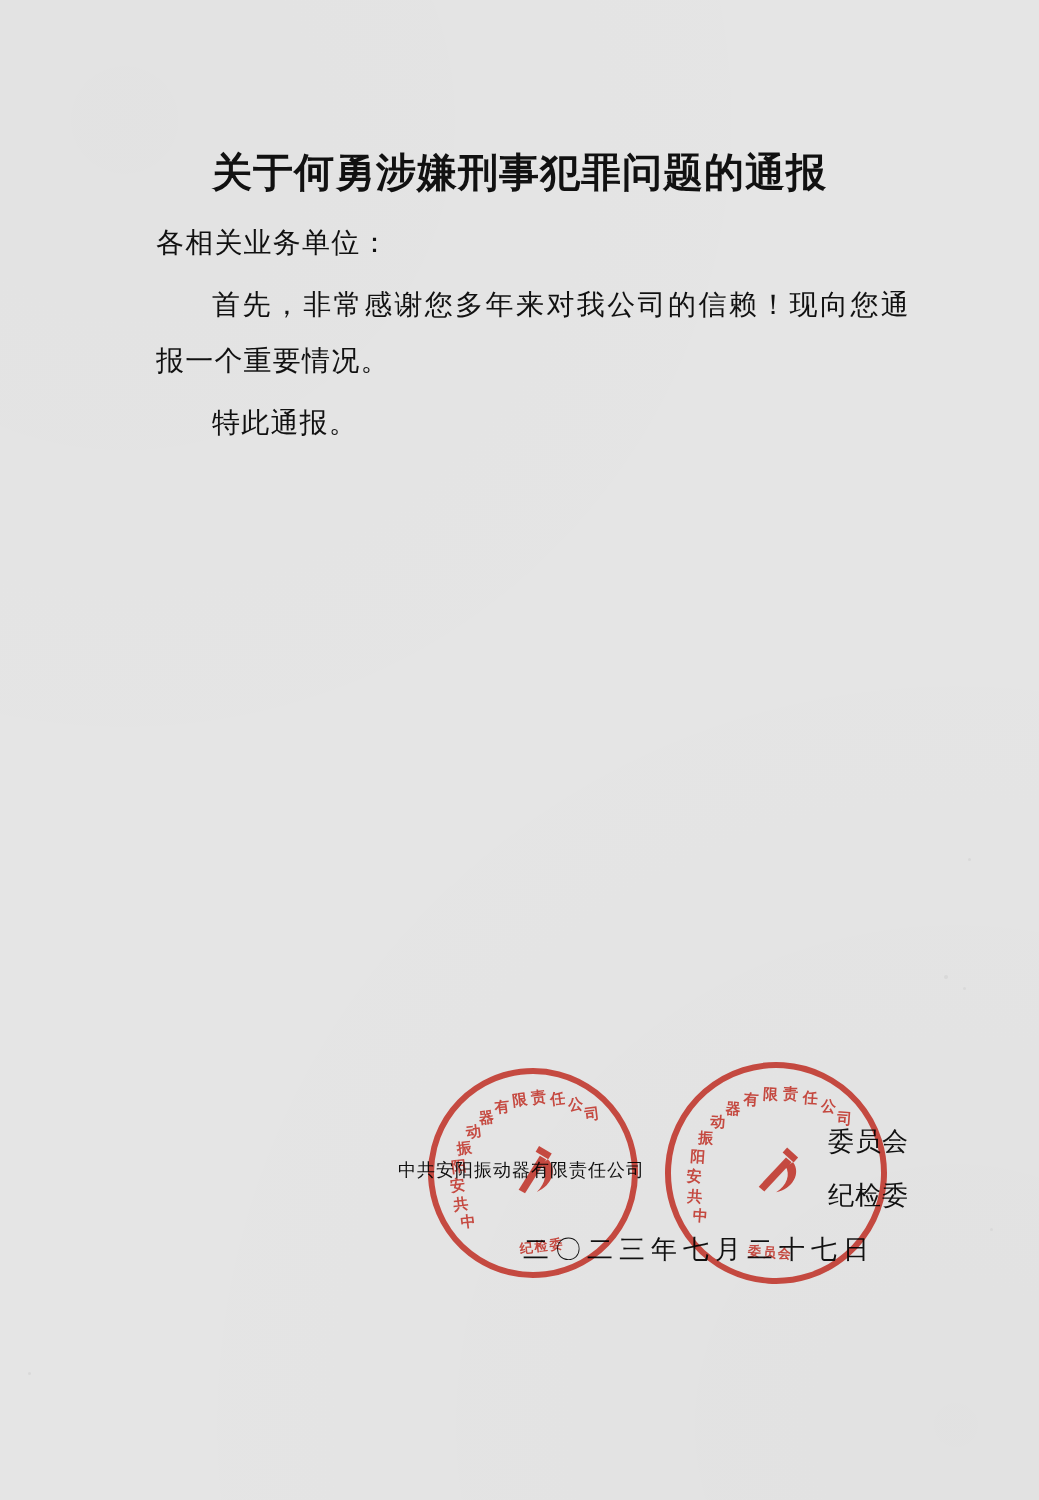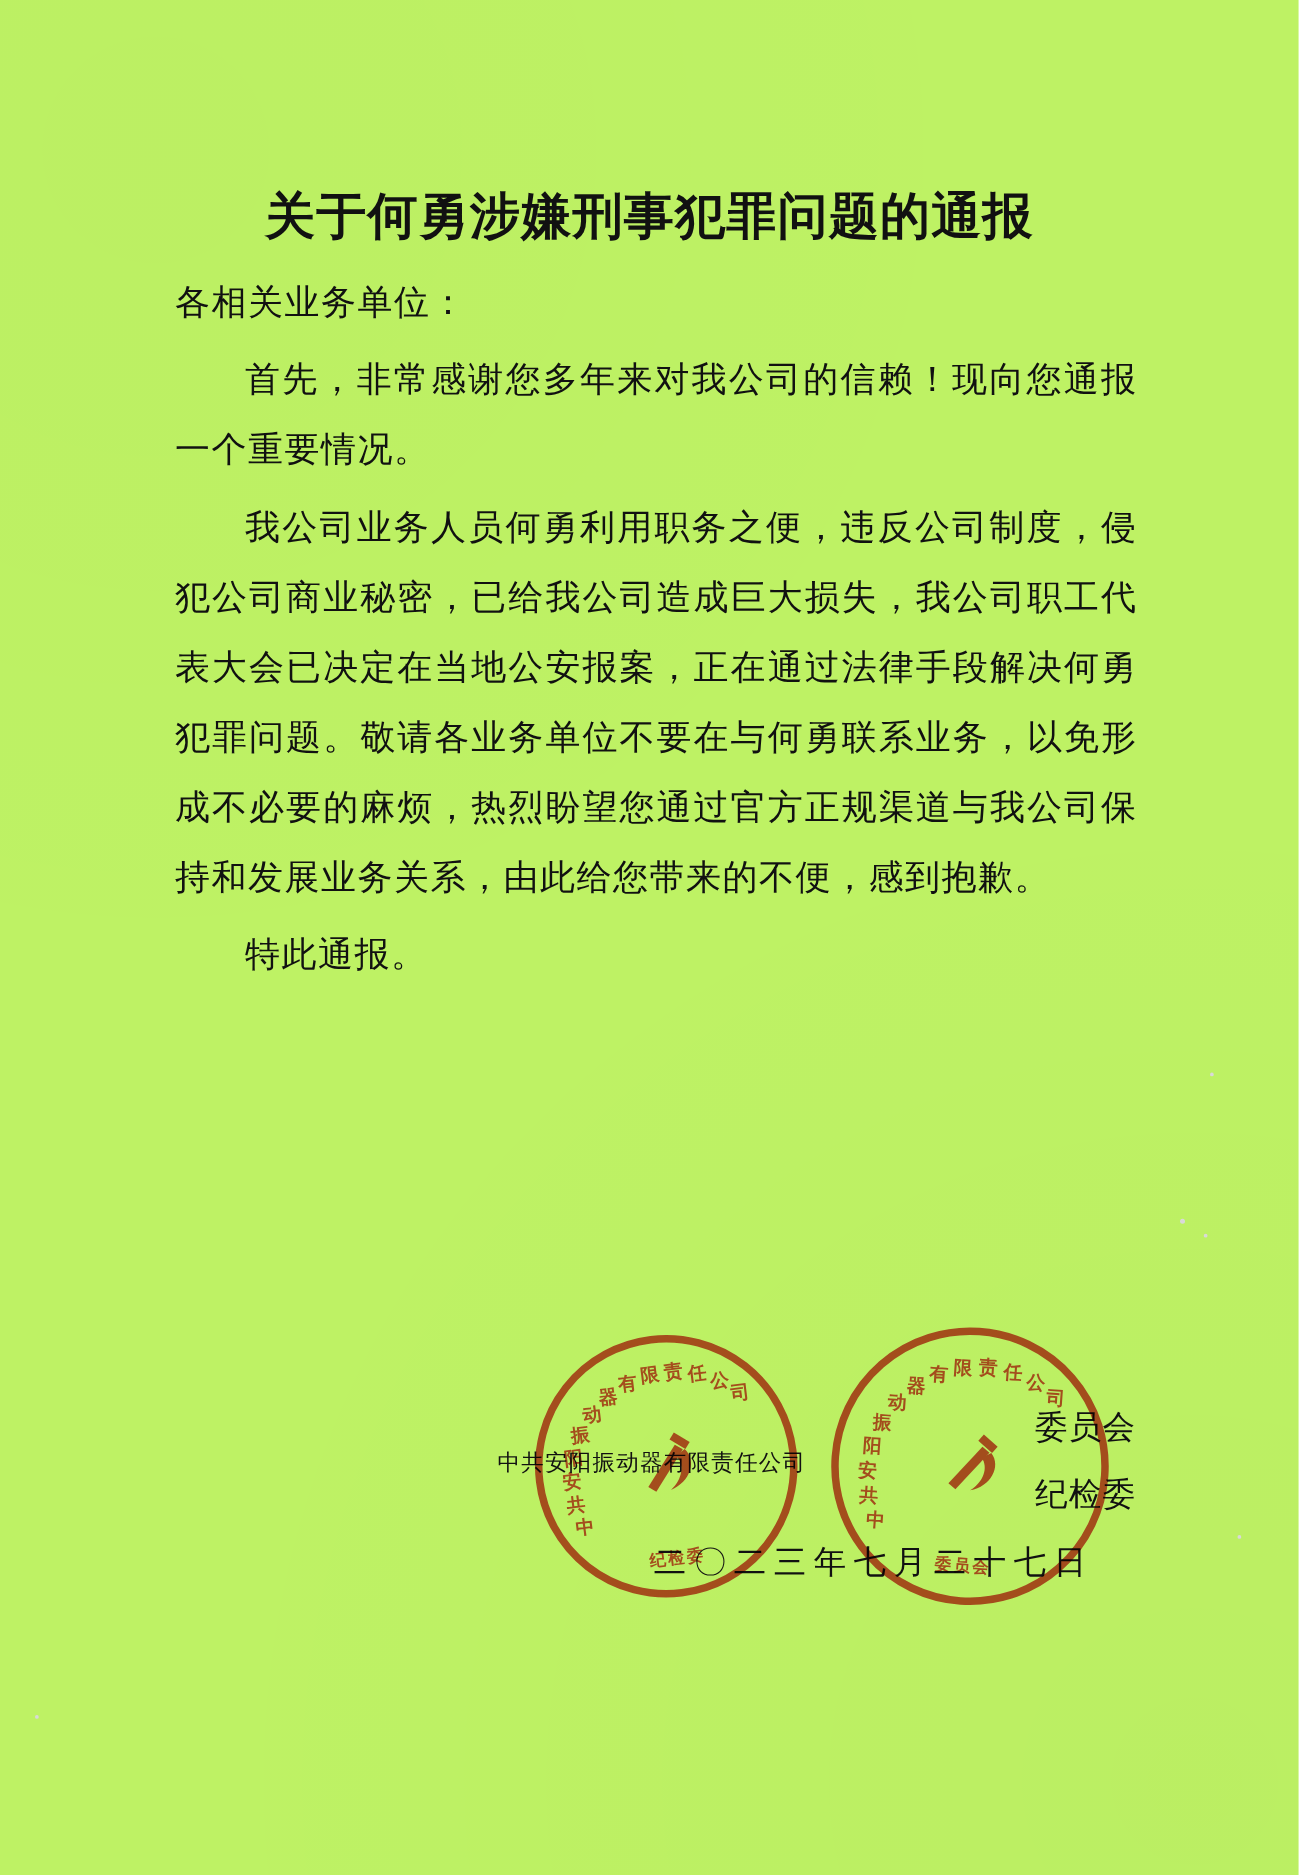--- a/index.html
+++ b/index.html
@@ -12,21 +12,21 @@
     height: 1500px;
     position: relative;
     overflow: hidden;
     font-family: "Liberation Serif", "DejaVu Serif", serif;
     color: #111111;
   }
 
   .page {
     position: absolute;
     inset: 0;
-    background: #bef264;
+    background: #e5e5e5;
     padding-left: 32px;
   }
 
   
   .paper-noise {
     position: absolute;
     inset: 0;
     background:
       radial-gradient(circle at 12% 8%, rgba(0,0,0,0.012), rgba(0,0,0,0) 45%),
       radial-gradient(circle at 92% 95%, rgba(0,0,0,0.015), rgba(0,0,0,0) 50%);
@@ -50,21 +50,21 @@
     top: 215px;
     left: 140px;
     width: 770px;
     font-size: 28px;
     line-height: 56px;
     letter-spacing: 1.2px;
     font-family: "Liberation Serif", "DejaVu Serif", serif;
   }
 
   .para {
-    margin: 0 0 6px 0;
+    margin: 0 0 6px 16px;
     text-align: justify;
     text-justify: inter-ideograph;
   }
   .para.indent {
     text-indent: 2em;
   }
 
   .signature-block {
     position: absolute;
     right: 130px;
@@ -163,21 +163,20 @@
   <div class="speck" style="left:944px; top:975px; width:4px; height:4px;"></div>
   <div class="speck" style="left:963px; top:987px; width:3px; height:3px;"></div>
   <div class="speck" style="left:28px; top:1372px; width:3px; height:3px;"></div>
   <div class="speck" style="left:990px; top:1228px; width:3px; height:3px;"></div>
 
   <h1 class="doc-title">关于何勇涉嫌刑事犯罪问题的通报</h1>
 
   <div class="body-text">
     <p class="para">各相关业务单位：</p>
     <p class="para indent">首先，非常感谢您多年来对我公司的信赖！现向您通报一个重要情况。</p>
-    <p class="para indent">我公司业务人员何勇利用职务之便，违反公司制度，侵犯公司商业秘密，已给我公司造成巨大损失，我公司职工代表大会已决定在当地公安报案，正在通过法律手段解决何勇犯罪问题。敬请各业务单位不要在与何勇联系业务，以免形成不必要的麻烦，热烈盼望您通过官方正规渠道与我公司保持和发展业务关系，由此给您带来的不便，感到抱歉。</p>
     <p class="para indent">特此通报。</p>
   </div>
 
   <div class="signature-block">
     <span class="sig-line committee">委员会</span>
     <span class="sig-line department">纪检委</span>
     <span class="sig-line date">二〇二三年七月二十七日</span>
   </div>
 
   <div style="position:absolute; left:398px; top:1158px; font-size:18px; letter-spacing:1px;">中共安阳振动器有限责任公司</div>

